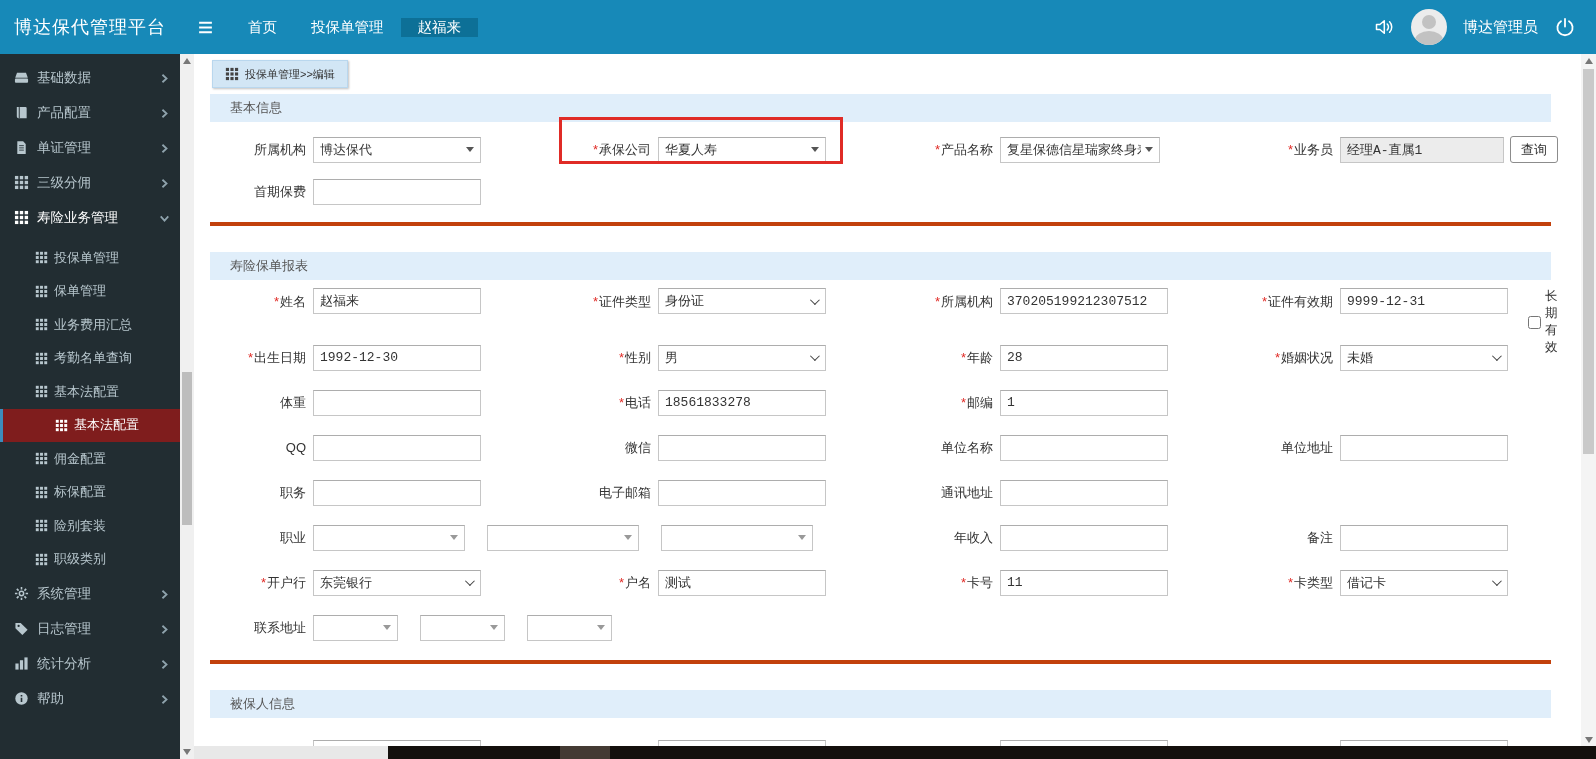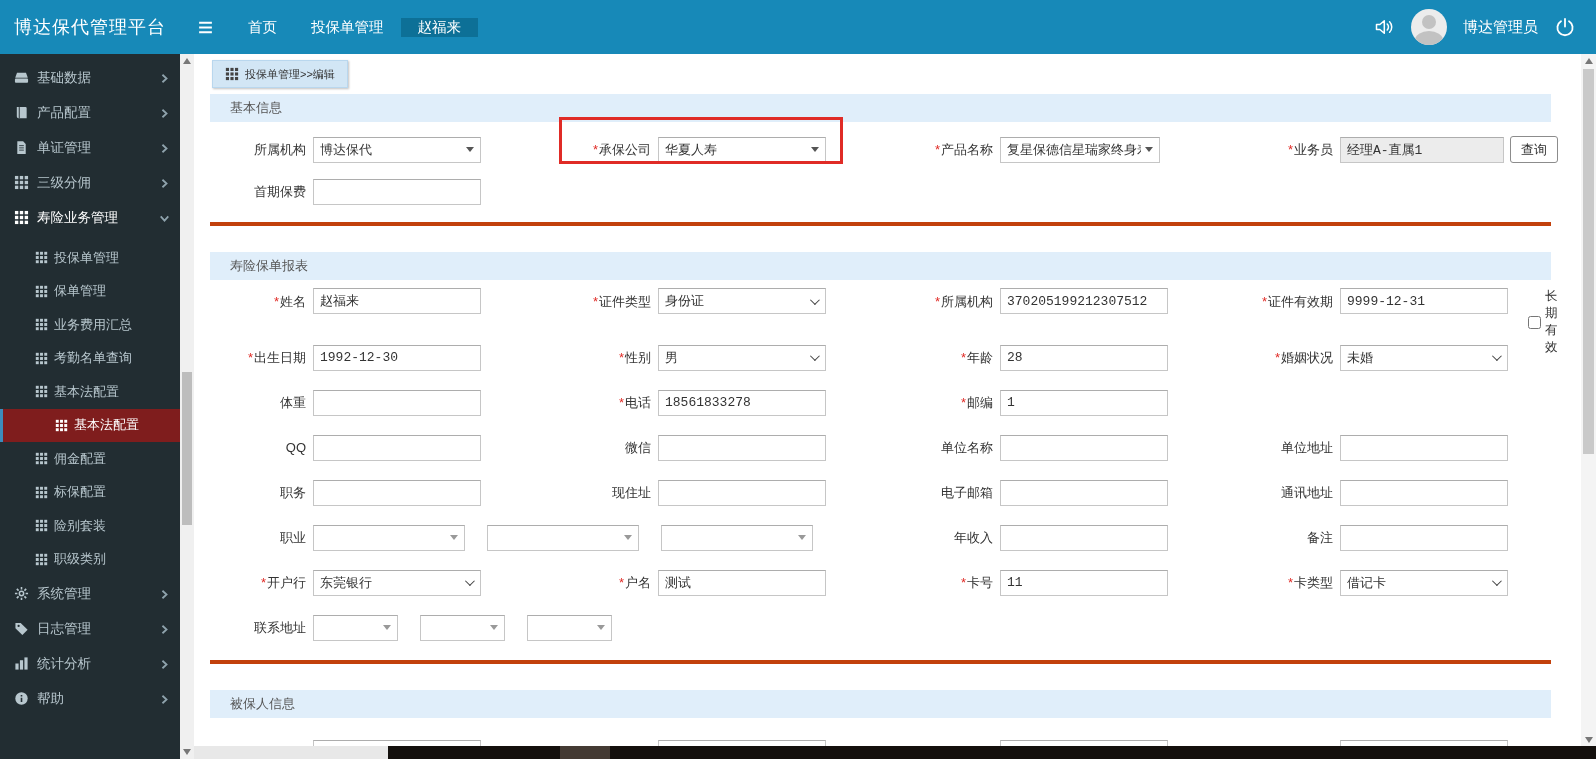--- a/index.html
+++ b/index.html
@@ -550,24 +550,20 @@
               <div class="lbl"><span>单位地址</span></div>
               <input class="ctrl" type="text" value="" style="">
             </div>
           </div>
           <div class="frow">
             <div class="cell">
               <div class="lbl"><span>职务</span></div>
               <input class="ctrl" type="text" value="" style="">
             </div>
             <div class="cell">
-              <div class="lbl"><span>现住址</span></div>
-              <input class="ctrl" type="text" value="" style="">
-            </div>
-            <div class="cell">
               <div class="lbl"><span>电子邮箱</span></div>
               <input class="ctrl" type="text" value="" style="">
             </div>
             <div class="cell">
               <div class="lbl"><span>通讯地址</span></div>
               <input class="ctrl" type="text" value="" style="">
             </div>
           </div>
           <div class="frow">
             <div class="cell span2">

